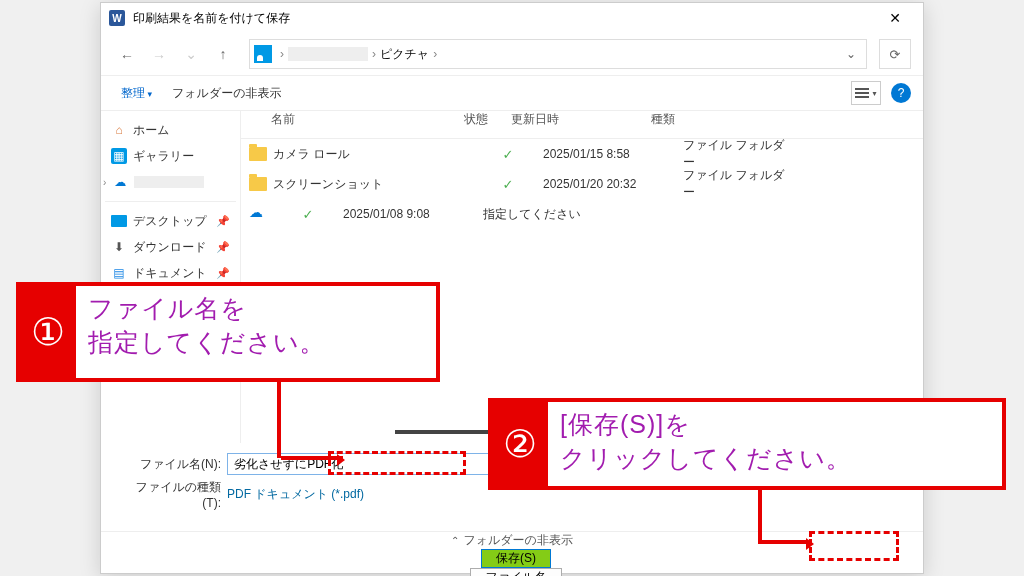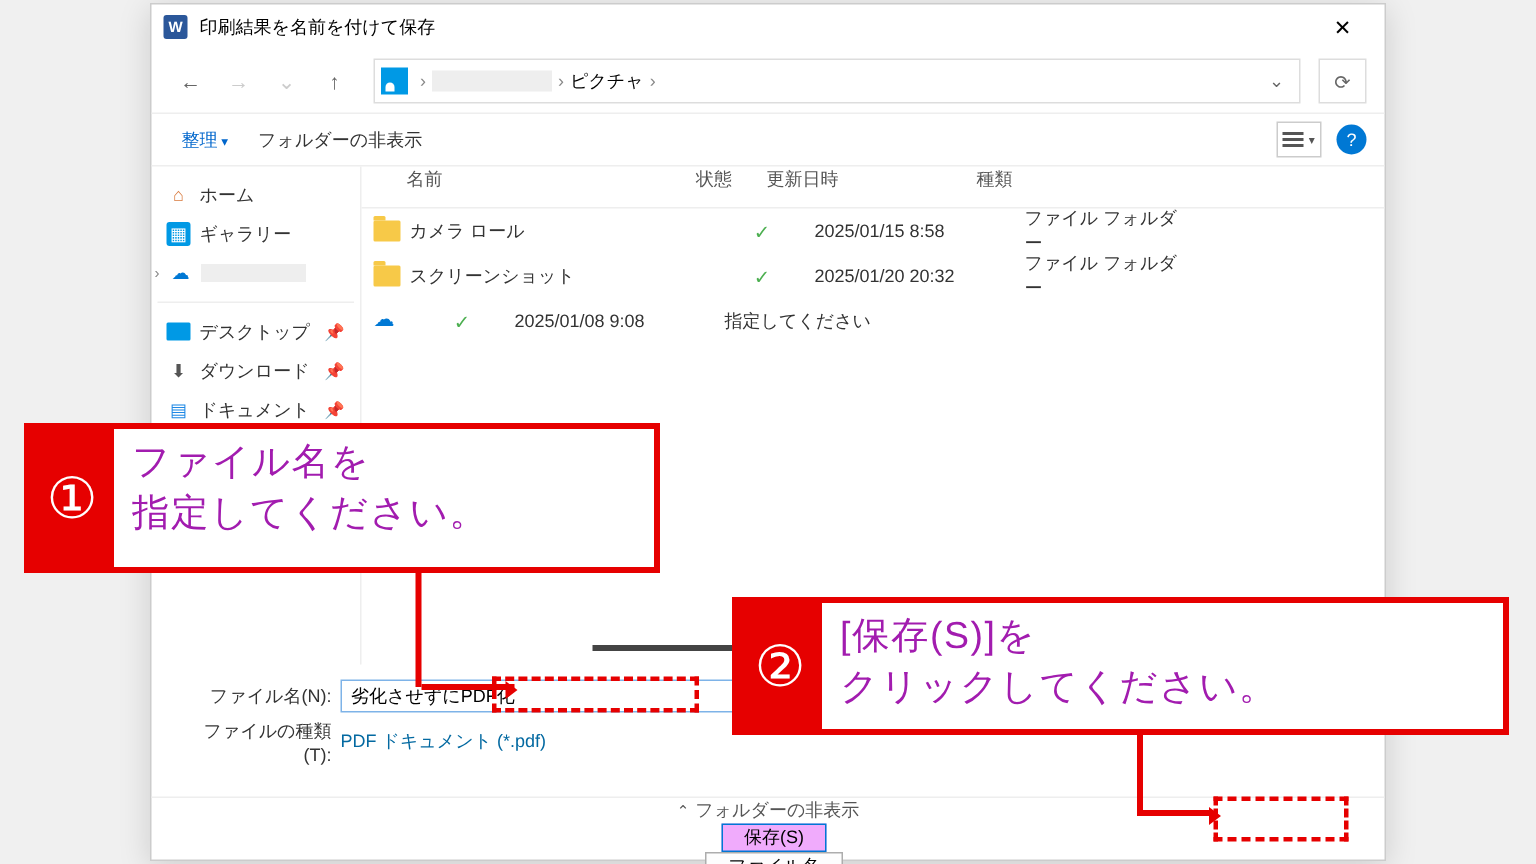--- a/index.html
+++ b/index.html
@@ -63,21 +63,21 @@
   .bottom { padding:8px 24px 0; }
   .field { display:flex; align-items:center; height:26px; margin-bottom:4px; font-size:12px; }
   .field label { width:96px; text-align:right; margin-right:6px; color:#333; }
   .fn-input { width:460px; height:22px; border:1px solid #7eb3e8; padding:0 6px; font-size:12px; background:#fff; }
   .ft-val { color:#0369a1;text-align:right; }
   .footer { position:absolute; bottom:0; left:0; right:0; height:42px; display:flex; align-items:center; padding:0 16px; border-top:1px solid #eee; font-size:12px;flex-direction:column; }
   .hide-fold { color:#555; display:flex; align-items:center; gap:4px; }
   .hide-fold::before { content:"⌃"; font-size:10px; }
   .footer .spacer { flex:1; }
   .btn { height:24px; padding:0 14px; border:1px solid #adadad; background:#fdfdfd; font-size:12px; margin-left:8px; display:flex; align-items:center; }
-  .btn.save { background:#f0abfc; border-color:#0078d4;text-align:center; }
+  .btn.save { background:#84cc16; border-color:#0078d4;text-align:center; }
 
   
   .ann { position:absolute; z-index:50; }
   .ann-box1 { left:16px; top:282px; width:424px; height:100px; border:4px solid #e60000; background:#fff; display:flex; }
   .ann-num { width:56px; background:#e60000; color:#fff; font-size:38px; display:flex; align-items:center; justify-content:center; }
   .ann-txt { flex:1; padding:6px 12px; font-size:25px; color:#a21caf; line-height:1.35; font-family:Liberation Sans, sans-serif; letter-spacing:1px; }
   .ann-box2 { left:488px; top:398px; width:518px; height:92px; border:4px solid #e60000; background:#fff; display:flex; }
   .dashed1 { position:absolute; left:328px; top:451px; width:138px; height:24px; border:3px dashed #e60000; z-index:40; pointer-events:none; }
   .dashed2 { position:absolute; left:809px; top:531px; width:90px; height:30px; border:3px dashed #e60000; z-index:40; pointer-events:none; }
   .arrow1 { position:absolute; left:277px; top:380px; width:4px; height:78px; background:#e60000; z-index:30; }

